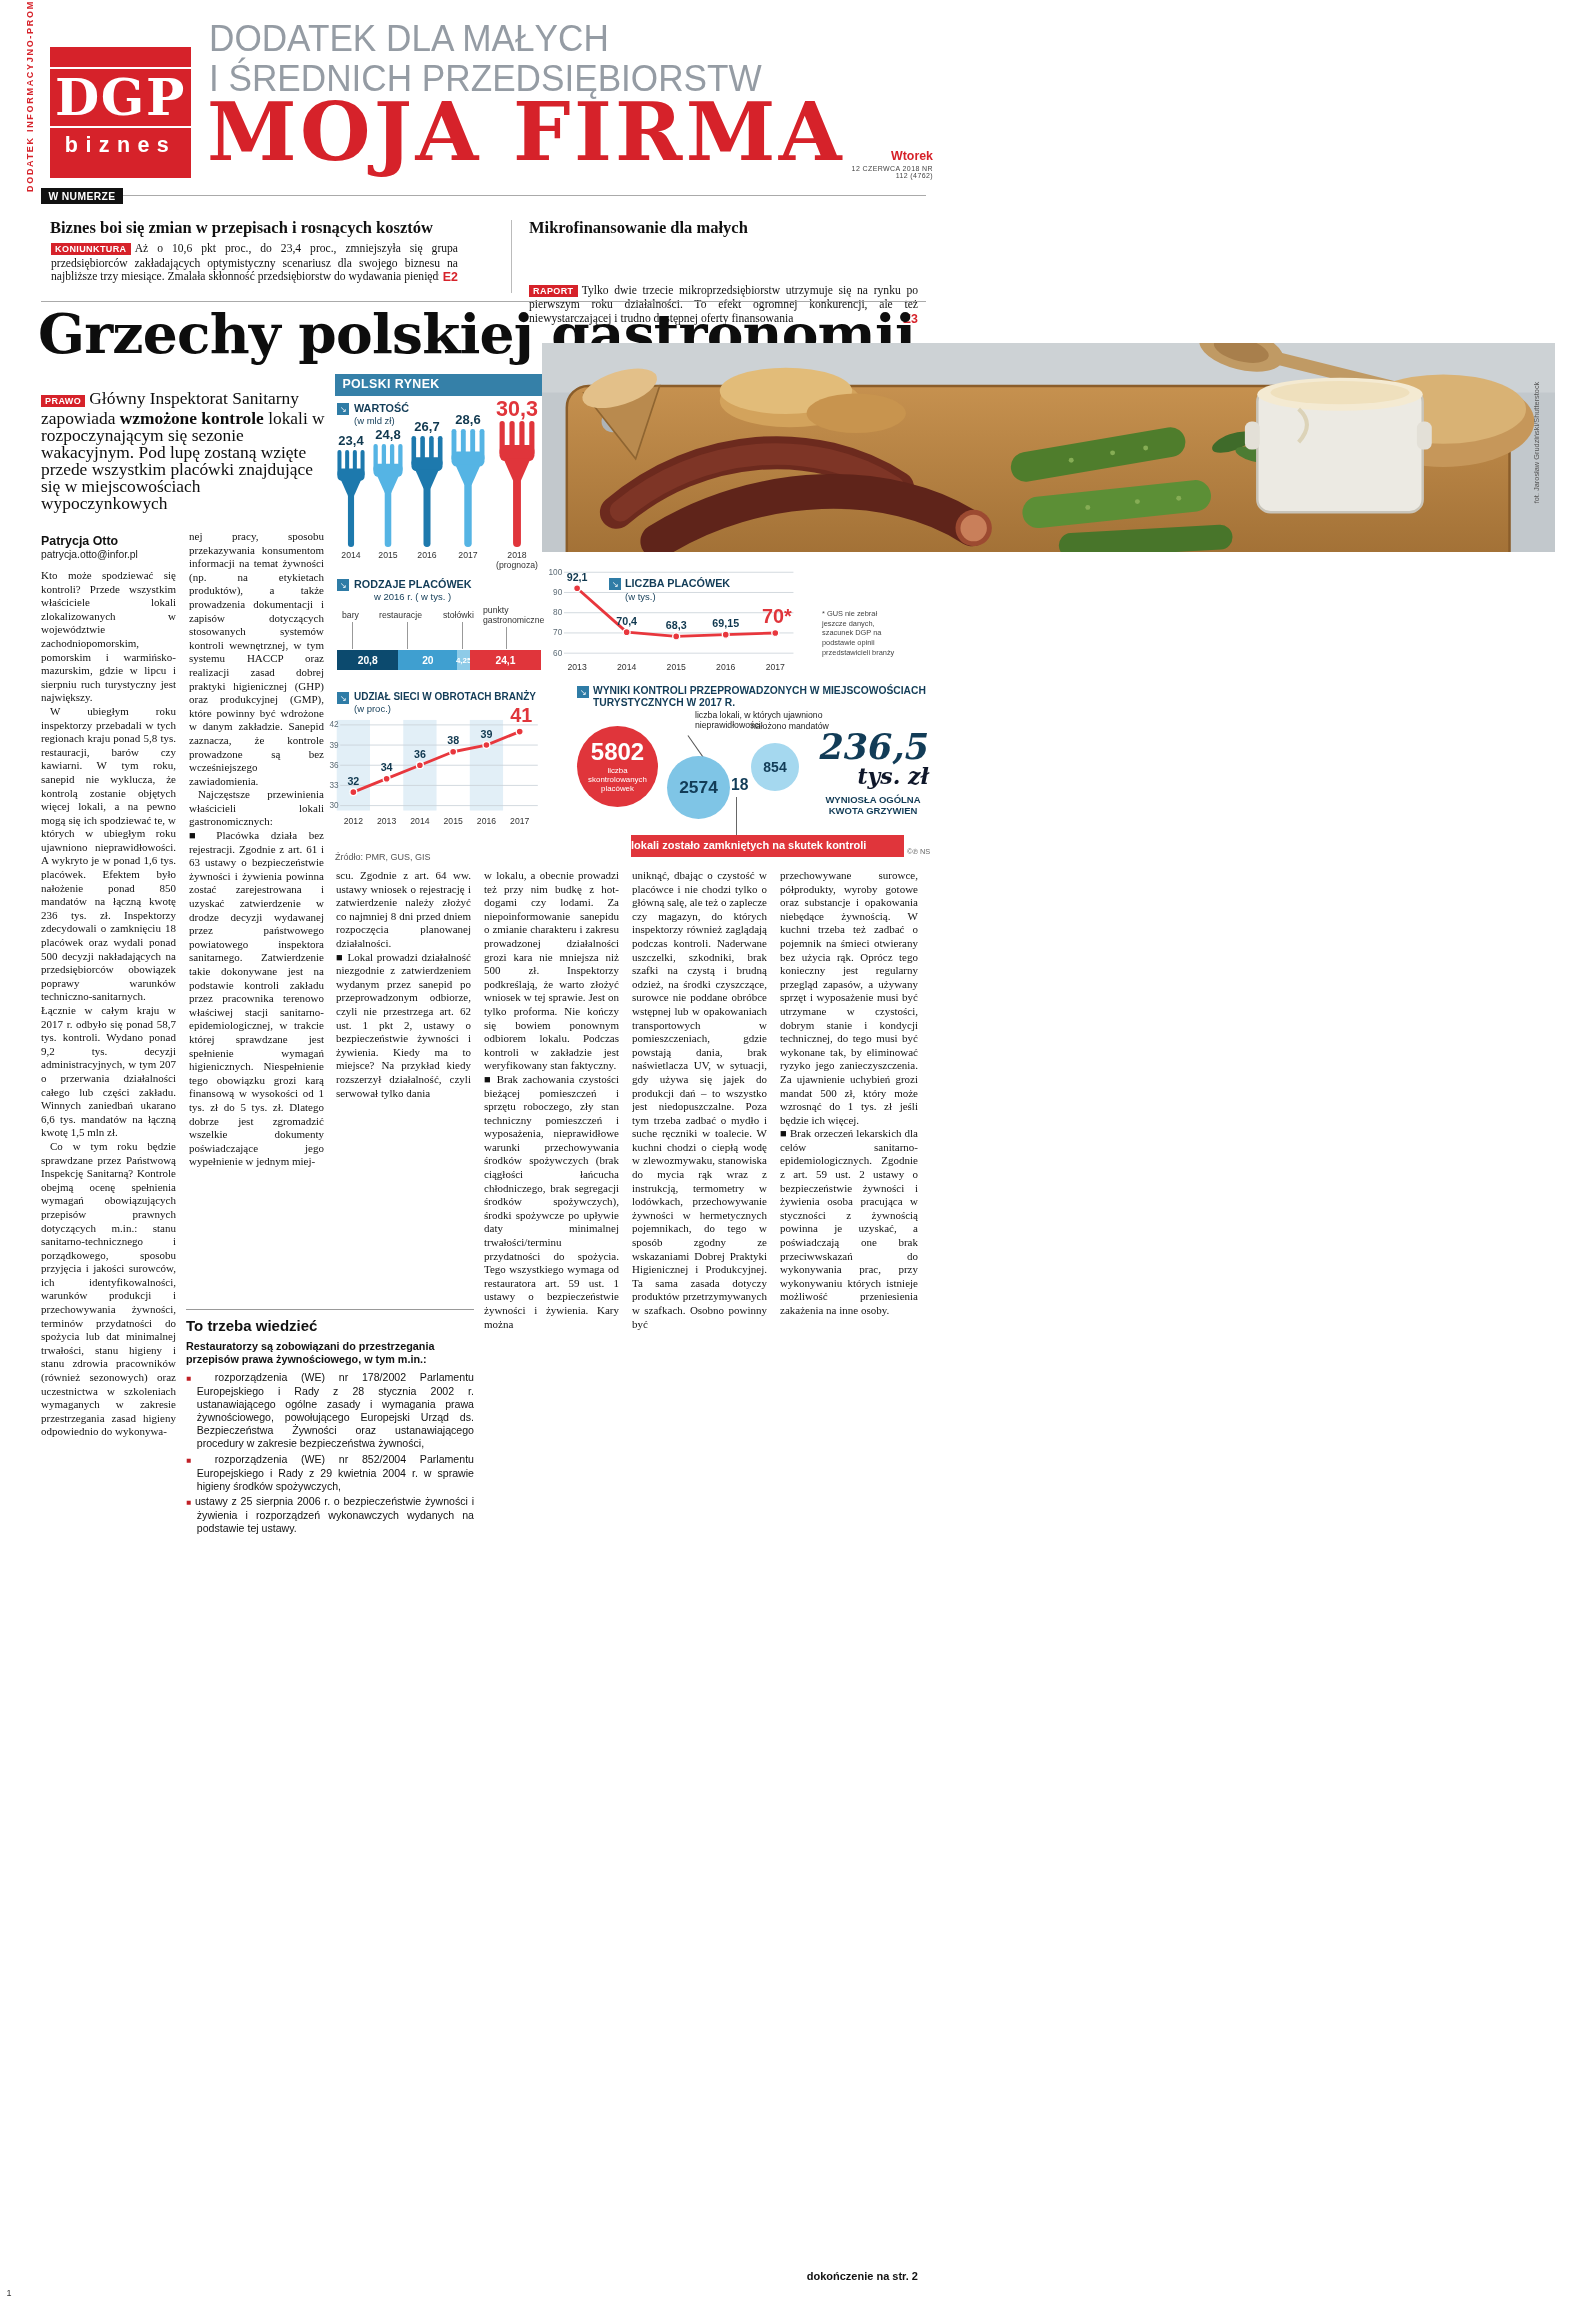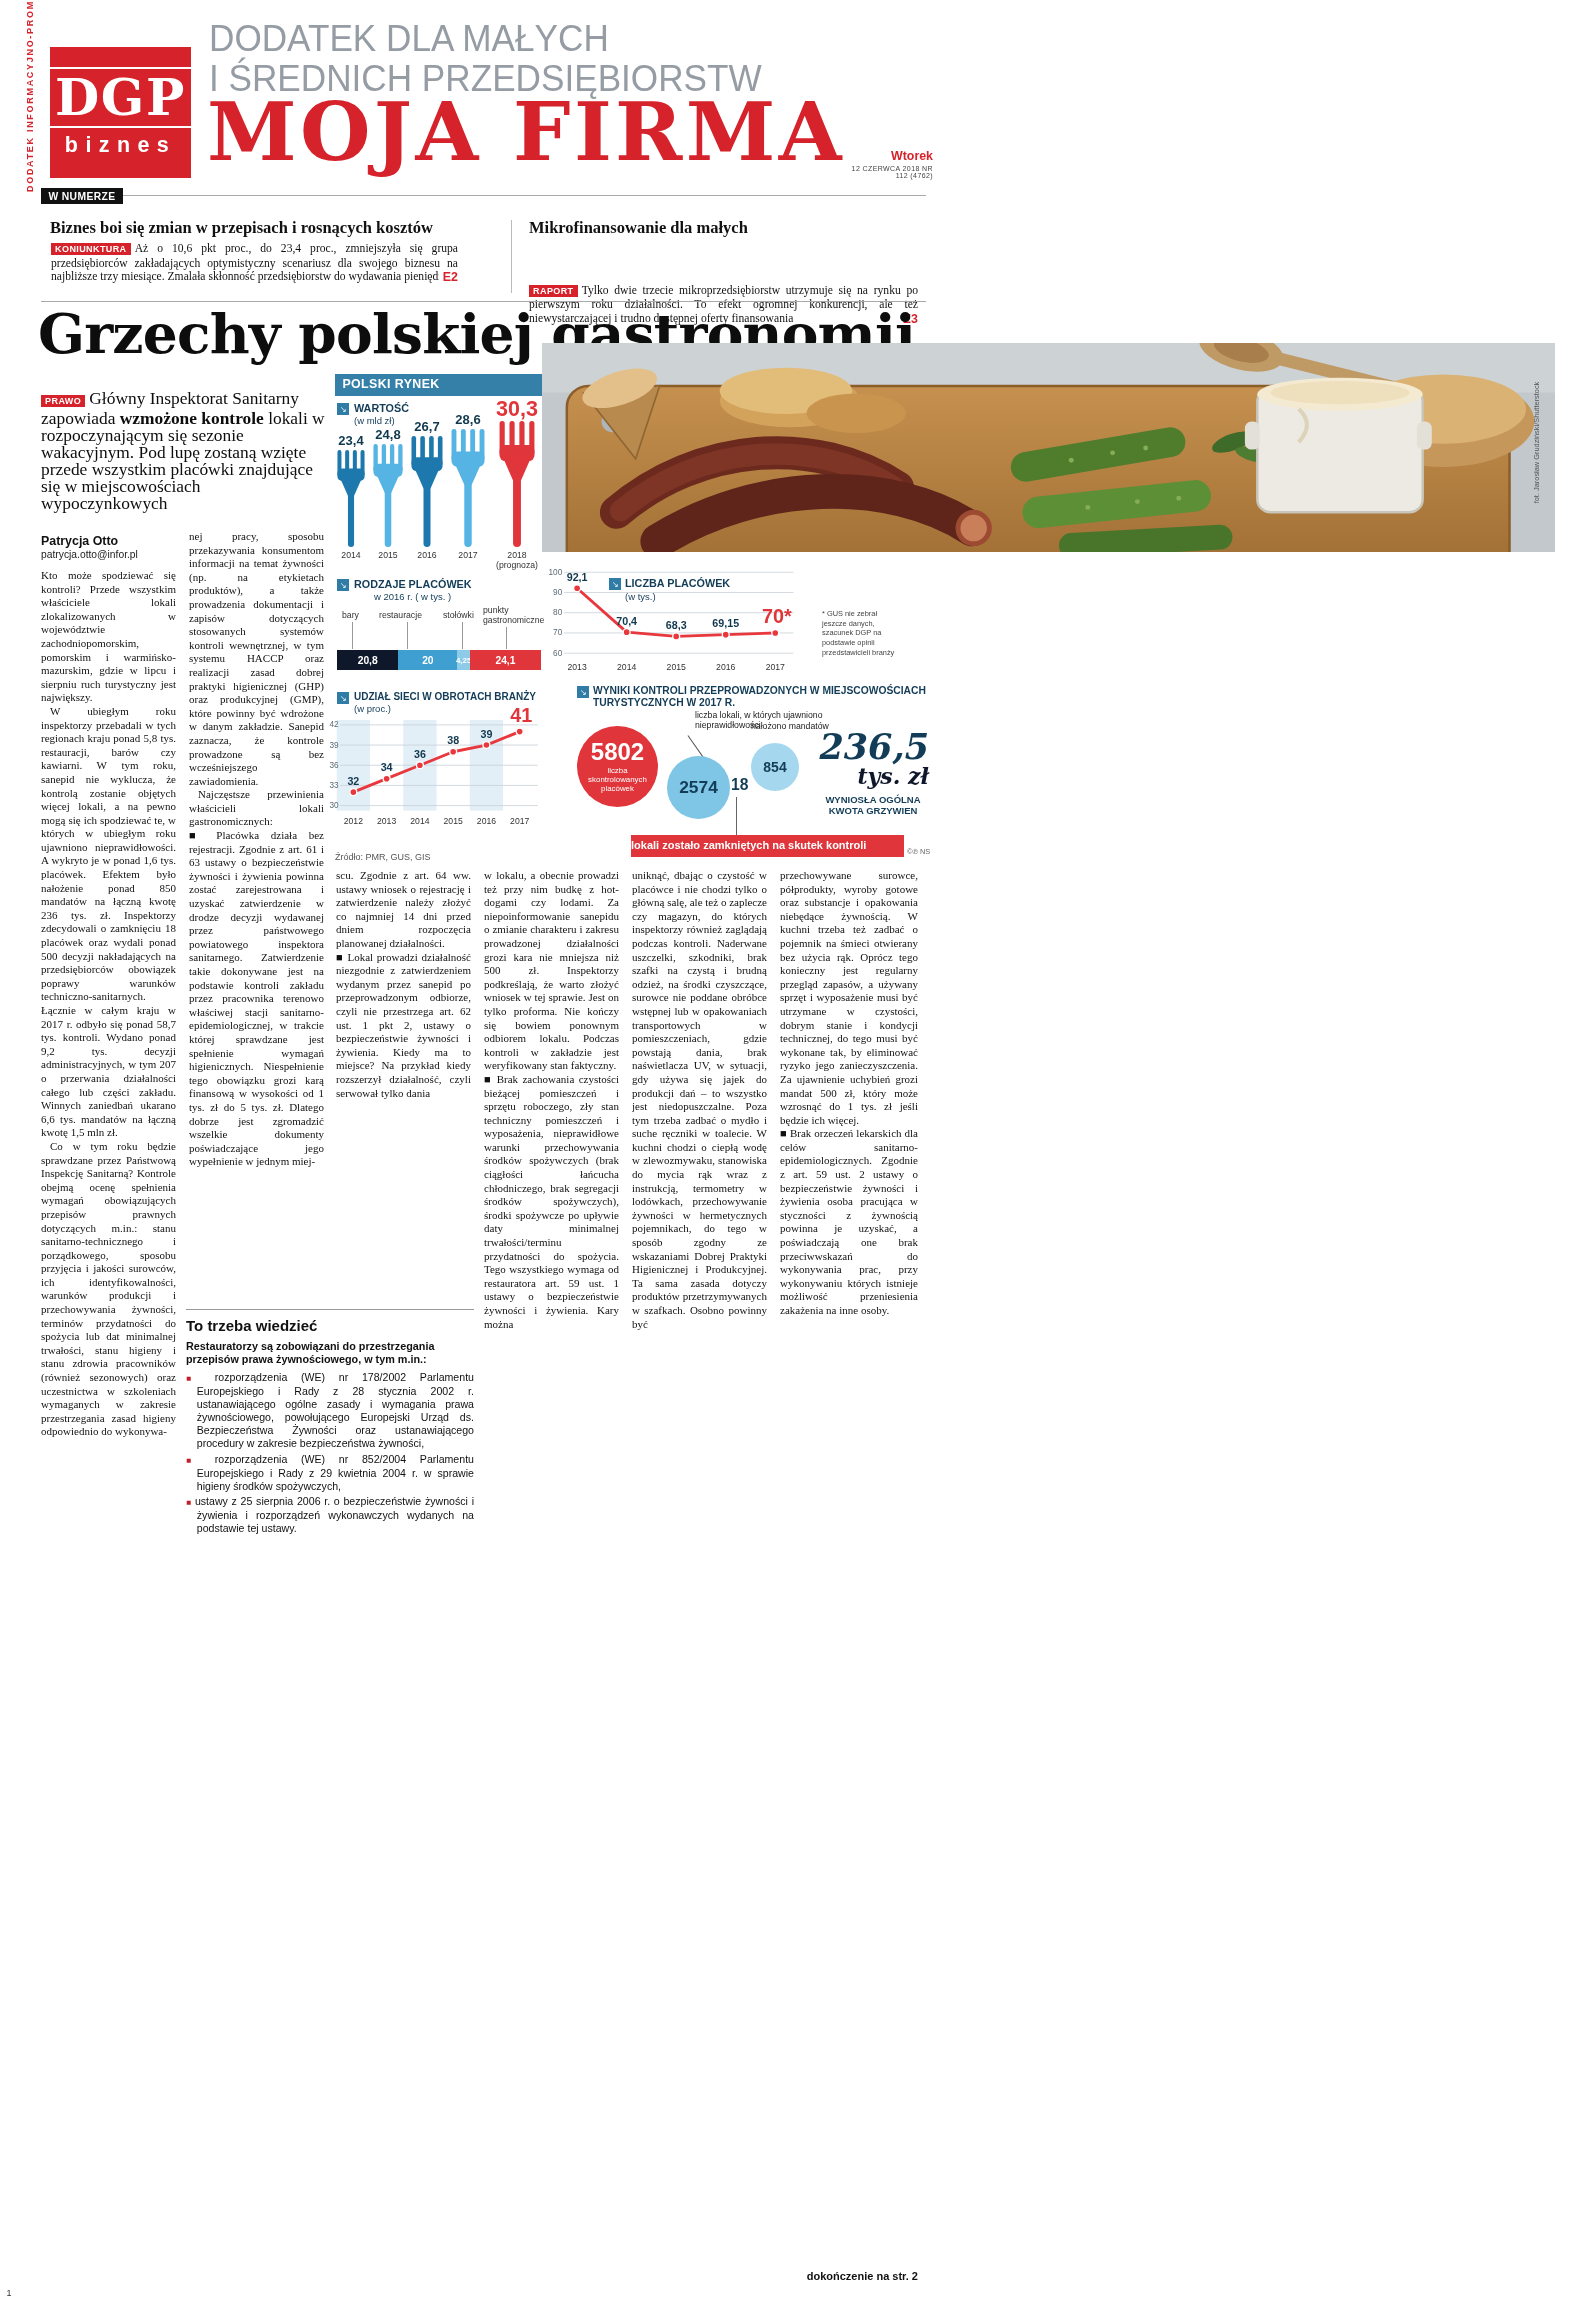--- a/index.html
+++ b/index.html
@@ -148,21 +148,21 @@
       <p>Kto może spodziewać się kontroli? Przede wszystkim właściciele lokali zlokalizowanych w województwie zachodniopomorskim, pomorskim i warmińsko-mazurskim, gdzie w lipcu i sierpniu ruch turystyczny jest największy.</p>
       <p>W ubiegłym roku inspektorzy przebadali w tych regionach kraju ponad 5,8 tys. restauracji, barów czy kawiarni. W tym roku, sanepid nie wyklucza, że kontrolą zostanie objętych więcej lokali, a na pewno mogą się ich spodziewać te, w których w ubiegłym roku ujawniono nieprawidłowości. A wykryto je w ponad 1,6 tys. placówek. Efektem było nałożenie ponad 850 mandatów na łączną kwotę 236 tys. zł. Inspektorzy zdecydowali o zamknięciu 18 placówek oraz wydali ponad 500 decyzji nakładających na przedsiębiorców obowiązek poprawy warunków techniczno-sanitarnych. Łącznie w całym kraju w 2017 r. odbyło się ponad 58,7 tys. kontroli. Wydano ponad 9,2 tys. decyzji administracyjnych, w tym 207 o przerwania działalności całego lub części zakładu. Winnych zaniedbań ukarano 6,6 tys. mandatów na łączną kwotę 1,5 mln zł.</p>
       <p>Co w tym roku będzie sprawdzane przez Państwową Inspekcję Sanitarną? Kontrole obejmą ocenę spełnienia wymagań obowiązujących przepisów prawnych dotyczących m.in.: stanu sanitarno-technicznego i porządkowego, sposobu przyjęcia i jakości surowców, ich identyfikowalności, warunków produkcji i przechowywania żywności, terminów przydatności do spożycia lub dat minimalnej trwałości, stanu higieny i stanu zdrowia pracowników (również sezonowych) oraz uczestnictwa w szkoleniach wymaganych w zakresie przestrzegania zasad higieny odpowiednio do wykonywa-</p>
     </div>
   <div class="abs bodycol" style="left:189px;top:530px;width:135px;height:782px">
       <p>nej pracy, sposobu przekazywania konsumentom informacji na temat żywności (np. na etykietach produktów), a także prowadzenia dokumentacji i zapisów dotyczących stosowanych systemów kontroli wewnętrznej, w tym systemu HACCP oraz realizacji zasad dobrej praktyki higienicznej (GHP) oraz produkcyjnej (GMP), które powinny być wdrożone w danym zakładzie. Sanepid zaznacza, że kontrole prowadzone są bez wcześniejszego zawiadomienia.</p>
       <p>Najczęstsze przewinienia właścicieli lokali gastronomicznych:</p>
       <p class="bullet">■ Placówka działa bez rejestracji. Zgodnie z art. 61 i 63 ustawy o bezpieczeństwie żywności i żywienia powinna zostać zarejestrowana i uzyskać zatwierdzenie w drodze decyzji wydawanej przez państwowego powiatowego inspektora sanitarnego. Zatwierdzenie takie dokonywane jest na podstawie kontroli zakładu przez pracownika terenowo właściwej stacji sanitarno-epidemiologicznej, w trakcie której sprawdzane jest spełnienie wymagań higienicznych. Niespełnienie tego obowiązku grozi karą finansową w wysokości od 1 tys. zł do 5 tys. zł. Dlatego dobrze jest zgromadzić wszelkie dokumenty poświadczające jego wypełnienie w jednym miej-</p>
     </div>
   <div class="abs bodycol" style="left:336px;top:869px;width:135px;height:430px">
-      <p>scu. Zgodnie z art. 64 ww. ustawy wniosek o rejestrację i zatwierdzenie należy złożyć co najmniej 14 dni przed dniem rozpoczęcia planowanej działalności.</p>
+      <p>scu. Zgodnie z art. 64 ww. ustawy wniosek o rejestrację i zatwierdzenie należy złożyć co najmniej 8 dni przed dniem rozpoczęcia planowanej działalności.</p>
       <p class="bullet">■ Lokal prowadzi działalność niezgodnie z zatwierdzeniem wydanym przez sanepid po przeprowadzonym odbiorze, czyli nie przestrzega art. 62 ust. 1 pkt 2, ustawy o bezpieczeństwie żywności i żywienia. Kiedy ma to miejsce? Na przykład kiedy rozszerzył działalność, czyli serwował tylko dania</p>
     </div>
   <div class="abs bodycol" style="left:484px;top:869px;width:135px;height:1410px">
       <p>w lokalu, a obecnie prowadzi też przy nim budkę z hot-dogami czy lodami. Za niepoinformowanie sanepidu o zmianie charakteru i zakresu prowadzonej działalności grozi kara nie mniejsza niż 500 zł. Inspektorzy podkreślają, że warto złożyć wniosek w tej sprawie. Jest on tylko proforma. Nie kończy się bowiem ponownym odbiorem lokalu. Podczas kontroli w zakładzie jest weryfikowany stan faktyczny.</p>
       <p class="bullet">■ Brak zachowania czystości bieżącej pomieszczeń i sprzętu roboczego, zły stan techniczny pomieszczeń i wyposażenia, nieprawidłowe warunki przechowywania środków spożywczych (brak ciągłości łańcucha chłodniczego, brak segregacji środków spożywczych), środki spożywcze po upływie daty minimalnej trwałości/terminu przydatności do spożycia. Tego wszystkiego wymaga od restauratora art. 59 ust. 1 ustawy o bezpieczeństwie żywności i żywienia. Kary można</p>
     </div>
   <div class="abs bodycol" style="left:632px;top:869px;width:135px;height:1410px">
       <p>uniknąć, dbając o czystość w placówce i nie chodzi tylko o główną salę, ale też o zaplecze czy magazyn, do których inspektorzy również zaglądają podczas kontroli. Naderwane uszczelki, szkodniki, brak szafki na czystą i brudną odzież, na środki czyszczące, surowce nie poddane obróbce wstępnej lub w opakowaniach transportowych w pomieszczeniach, gdzie powstają dania, brak naświetlacza UV, w sytuacji, gdy używa się jajek do produkcji dań – to wszystko jest niedopuszczalne. Poza tym trzeba zadbać o mydło i suche ręczniki w toalecie. W kuchni chodzi o ciepłą wodę w zlewozmywaku, stanowiska do mycia rąk wraz z instrukcją, termometry w lodówkach, przechowywanie żywności w hermetycznych pojemnikach, do tego w sposób zgodny ze wskazaniami Dobrej Praktyki Higienicznej i Produkcyjnej. Ta sama zasada dotyczy produktów przetrzymywanych w szafkach. Osobno powinny być</p>
     </div>
   <div class="abs bodycol" style="left:780px;top:869px;width:138px;height:1394px">
@@ -326,21 +326,21 @@
   <span class="abs csub" style="left:374px;top:591px">w 2016 r. ( w tys. )</span>
   <span class="abs catlab" style="left:342px;top:610px">bary</span>
   <span class="abs catlab" style="left:379px;top:610px">restauracje</span>
   <span class="abs catlab" style="left:443px;top:610px">stołówki</span>
   <span class="abs catlab" style="left:483px;top:605px;width:60px">punkty gastronomiczne</span>
   <div class="abs leader" style="left:352px;top:622px;height:26.5px"></div>
   <div class="abs leader" style="left:407px;top:622px;height:26.5px"></div>
   <div class="abs leader" style="left:462px;top:622px;height:26.5px"></div>
   <div class="abs leader" style="left:506px;top:627px;height:21.5px"></div>
   <div id="stackbar" class="abs stackbar" style="left:337px;top:650px;width:204px">
-      <div class="seg" style="width: 30.0795%; background: #0f172a;">
+      <div class="seg" style="width: 30.0795%; background: #0c4a6e;">
         <span>20,8</span>
       </div>
       <div class="seg" style="width: 28.9226%; background: rgb(63, 159, 208);">
         <span>20</span>
       </div>
       <div class="seg" style="width: 6.14606%; background: rgb(142, 203, 232);">
         <span>4,25</span>
       </div>
       <div class="seg" style="width: 34.8518%; background: rgb(224, 53, 59);">
         <span>24,1</span>

